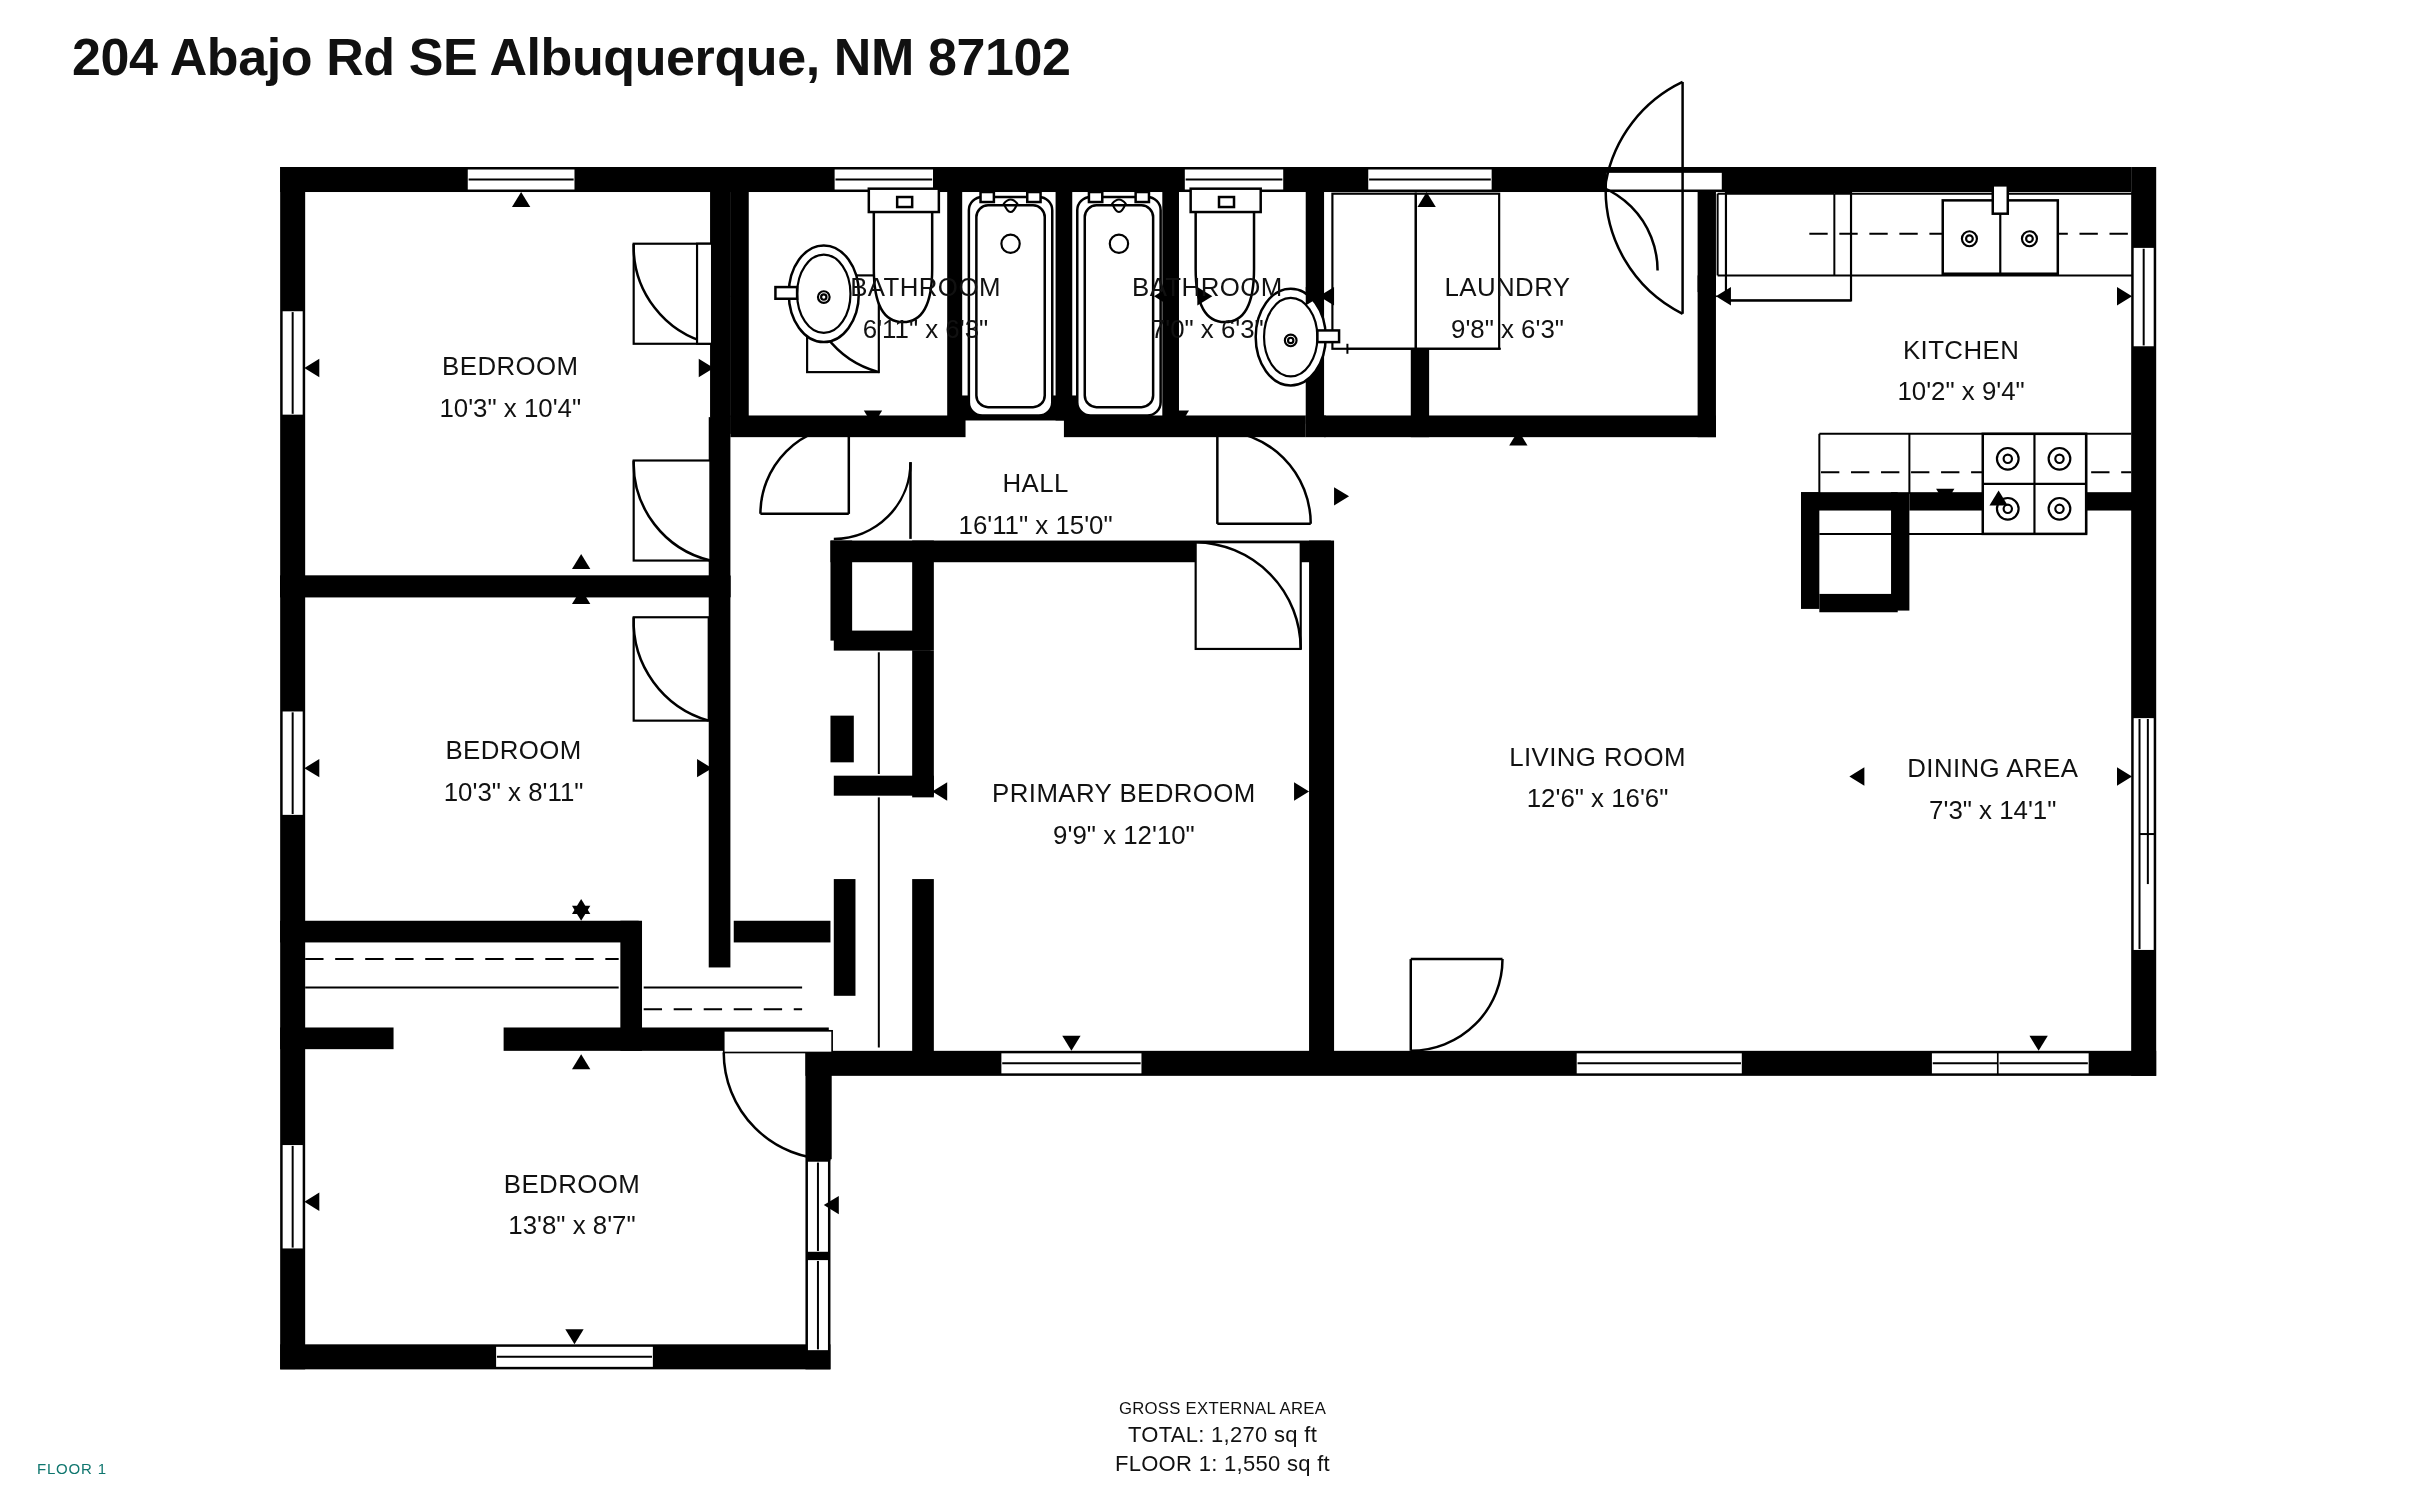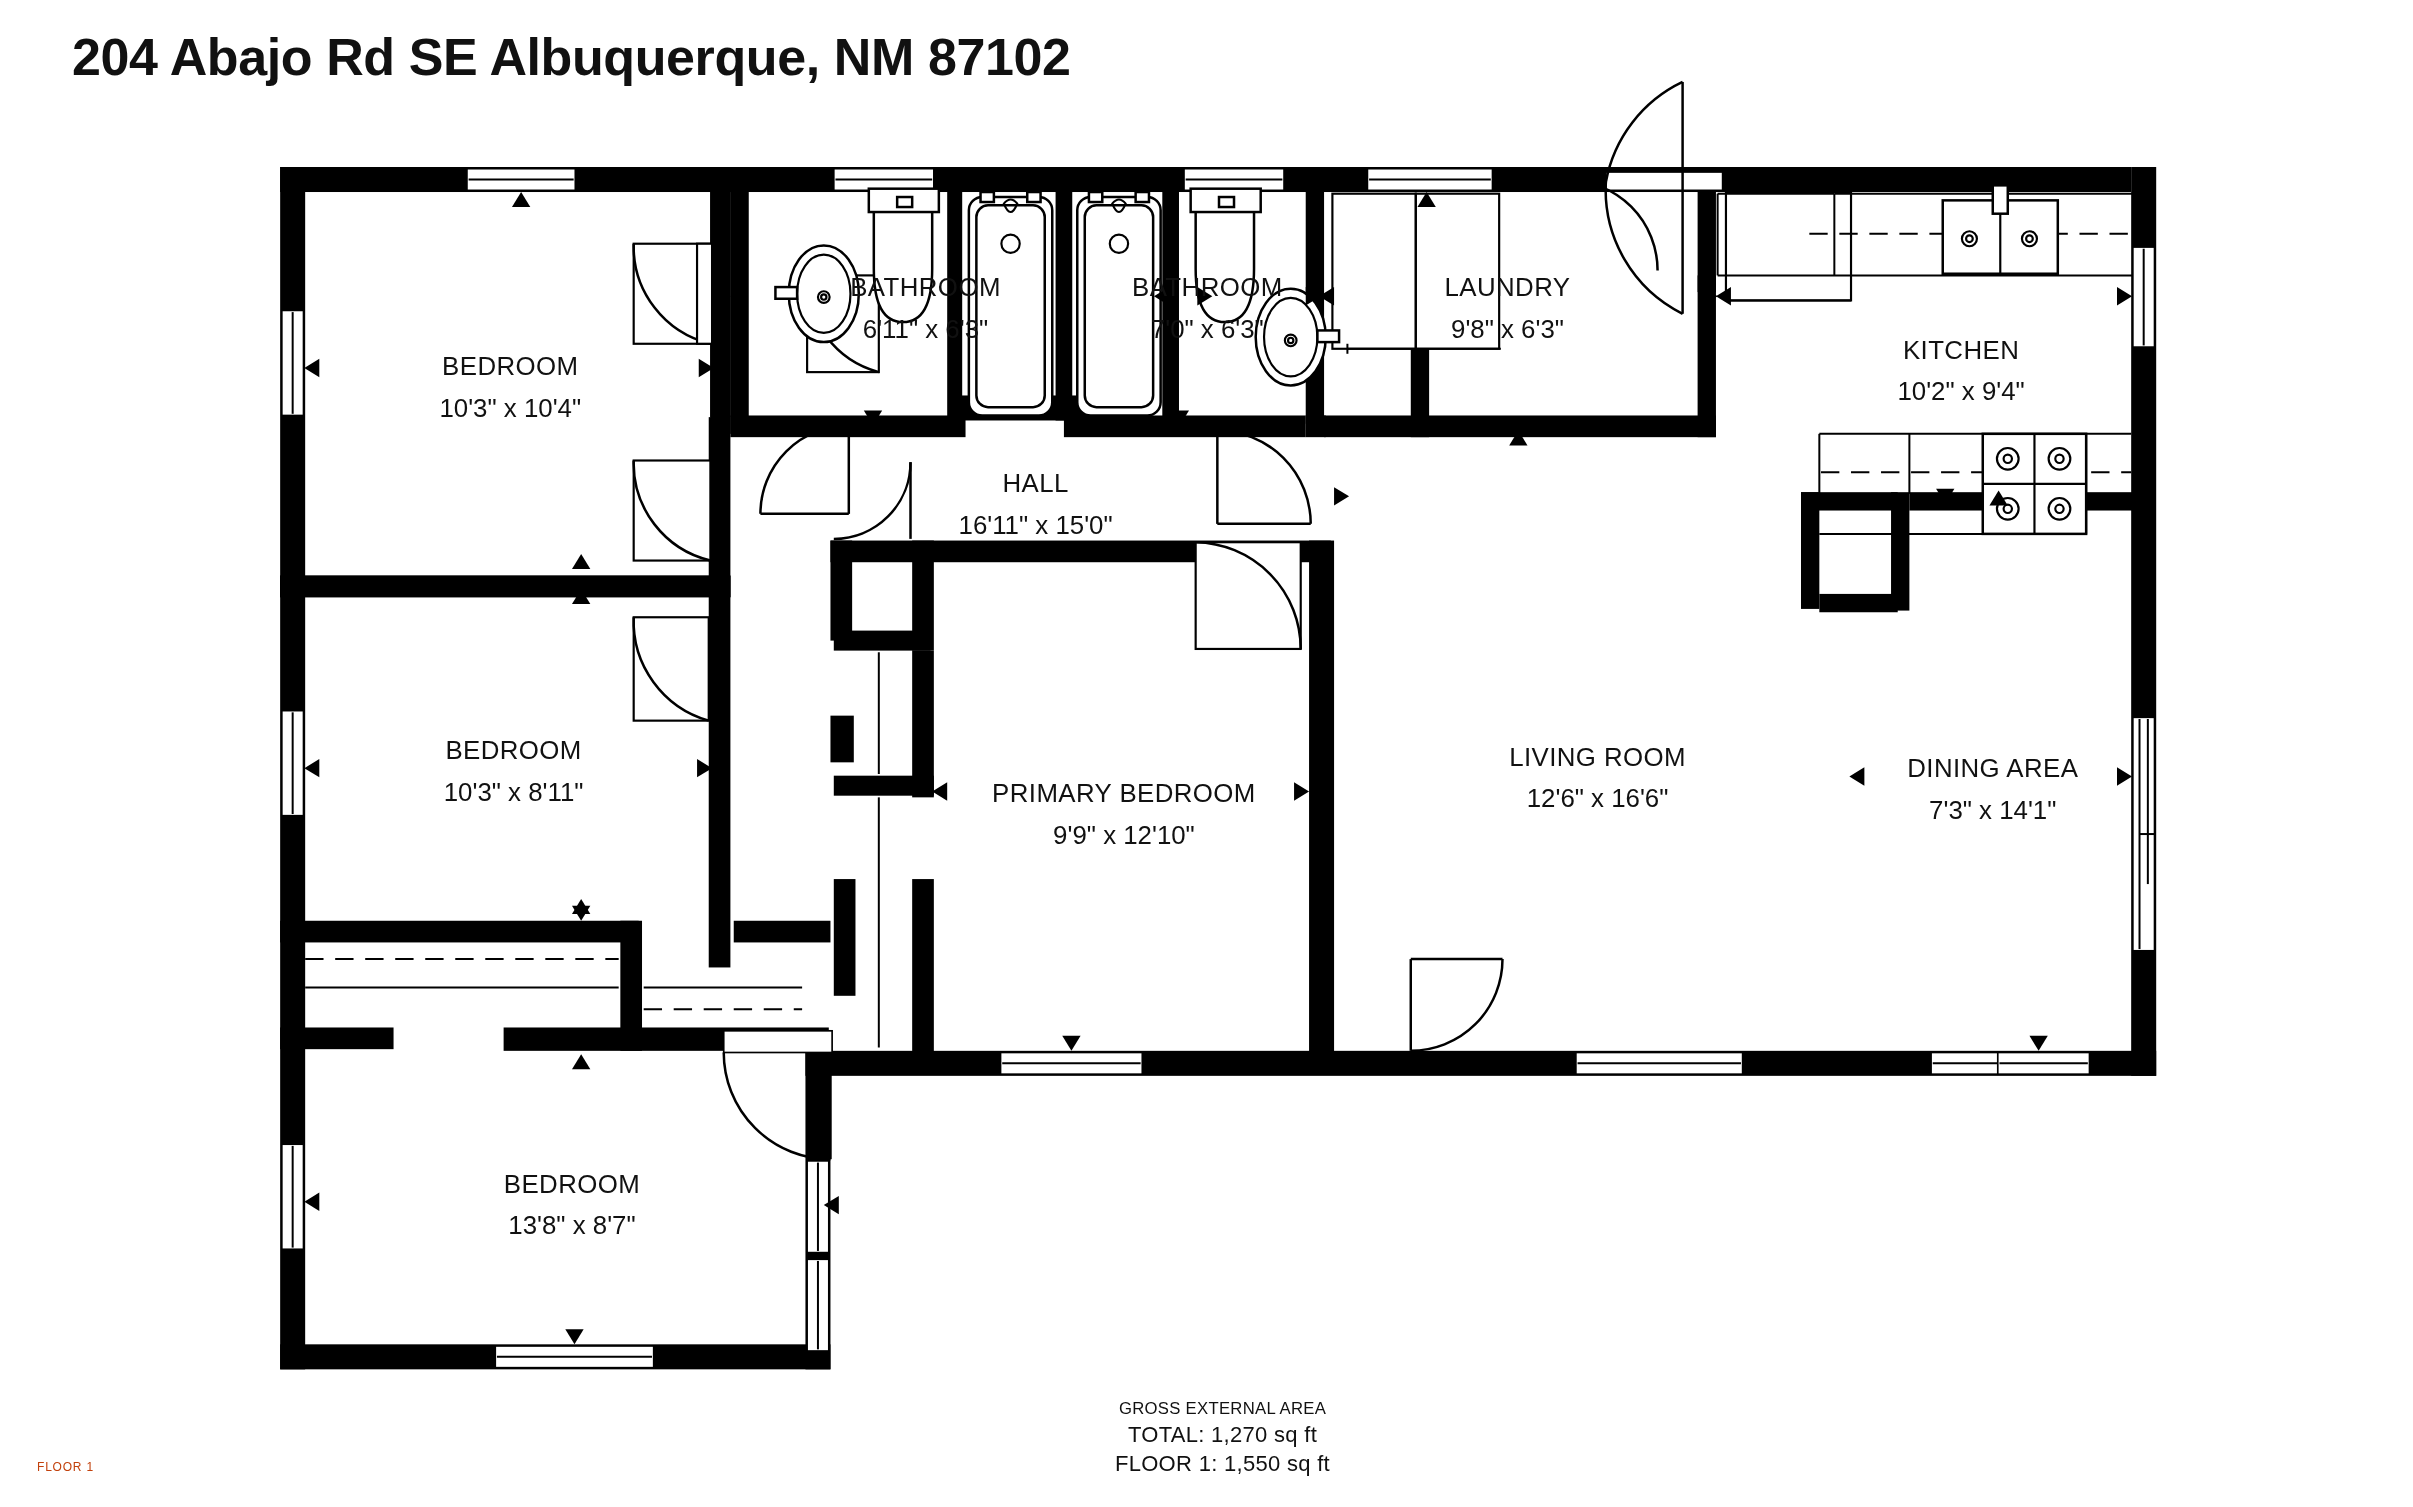--- a/index.html
+++ b/index.html
@@ -79,22 +79,22 @@
     font-size: 17.5px;
     color: #bdbdbd;
     letter-spacing: 0.3px;
     margin-top: 3.3px;
   }
   #floor-tag {
     position: absolute;
     left: 37px;
     top: 1460px;
     font-family: "Liberation Sans", sans-serif;
-    font-size: 12px;
-    color: #c2410c;
+    font-size: 15px;
+    color: #0f766e;
     letter-spacing: 0.8px;
   }
 </style>
 </head>
 <body>
 
 <div id="page-title">204 Abajo Rd SE Albuquerque, NM 87102</div>
 
 <div id="plan-wrap">
 <svg id="floorplan" viewBox="0 0 2894 1808" xmlns="http://www.w3.org/2000/svg">

